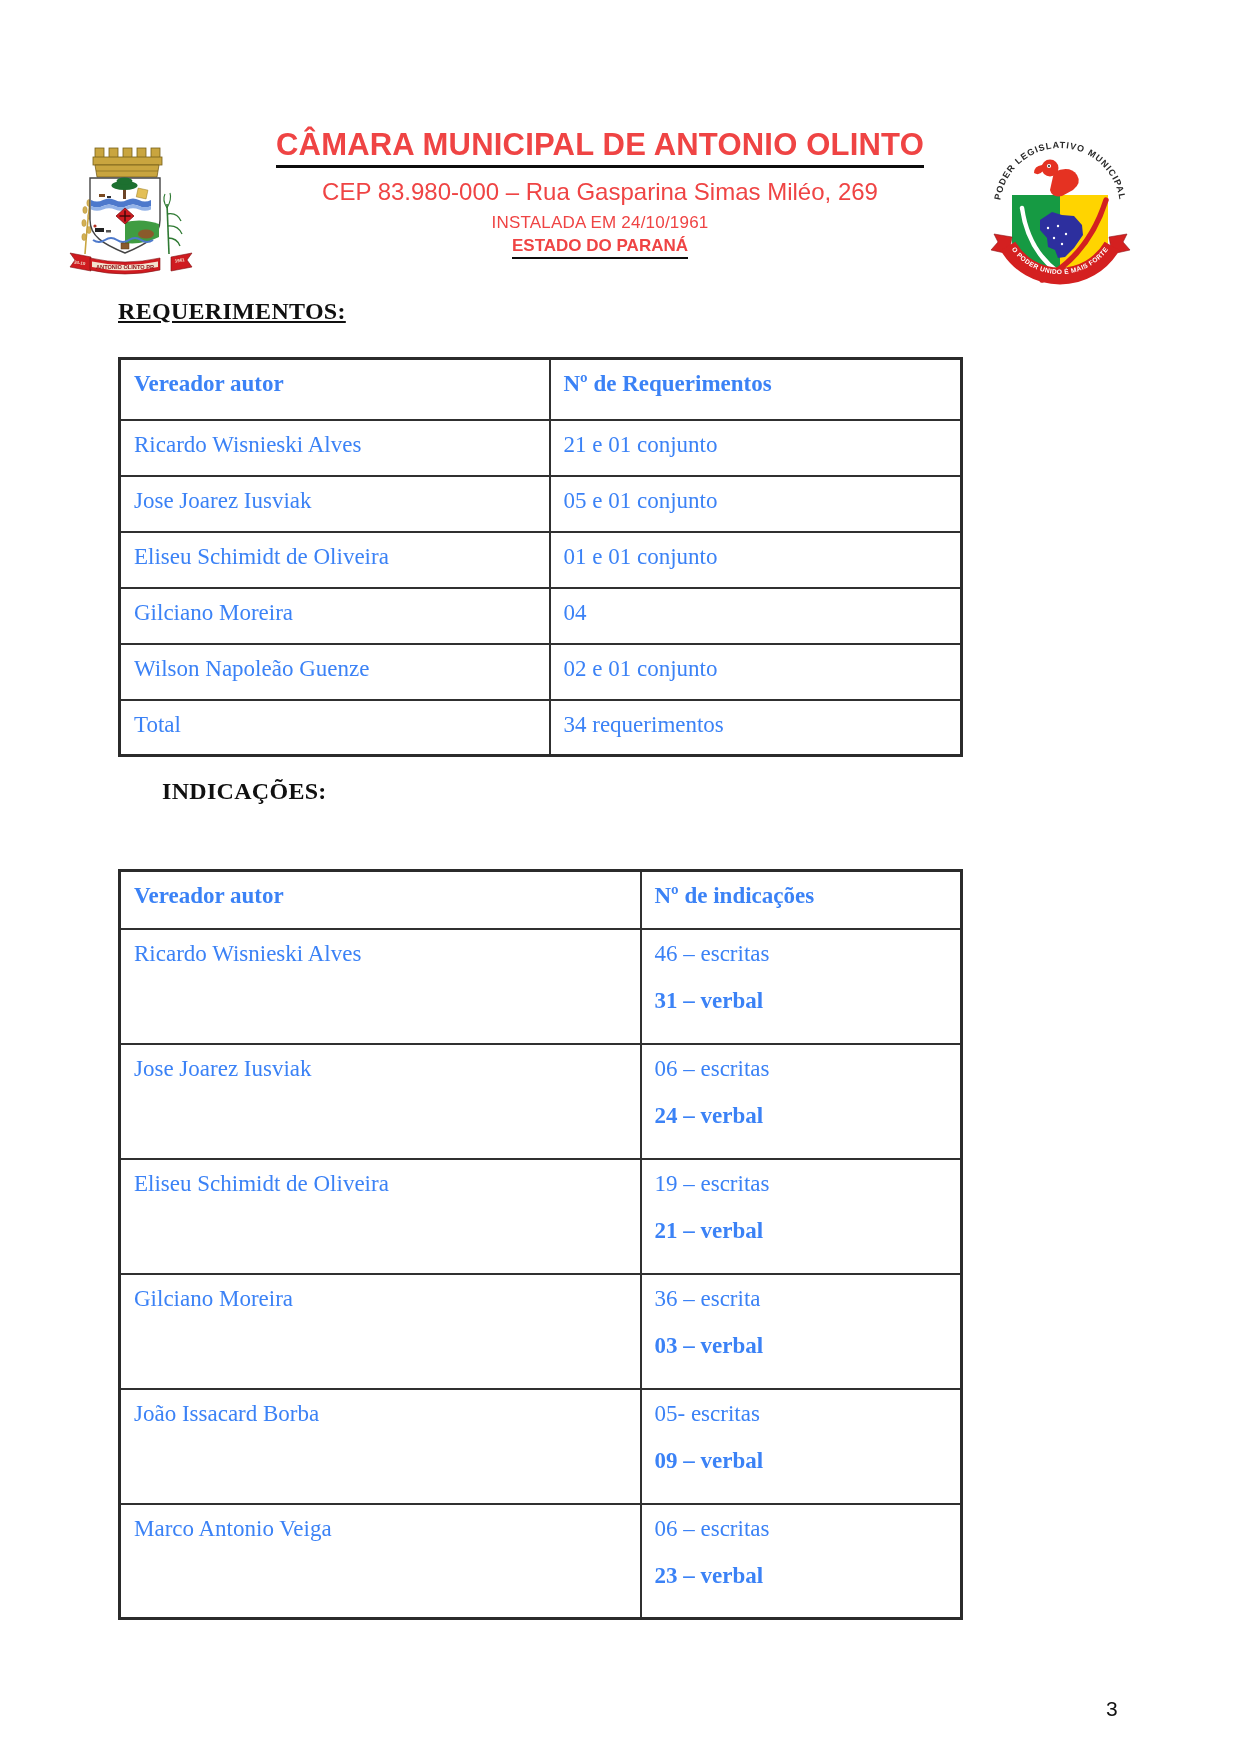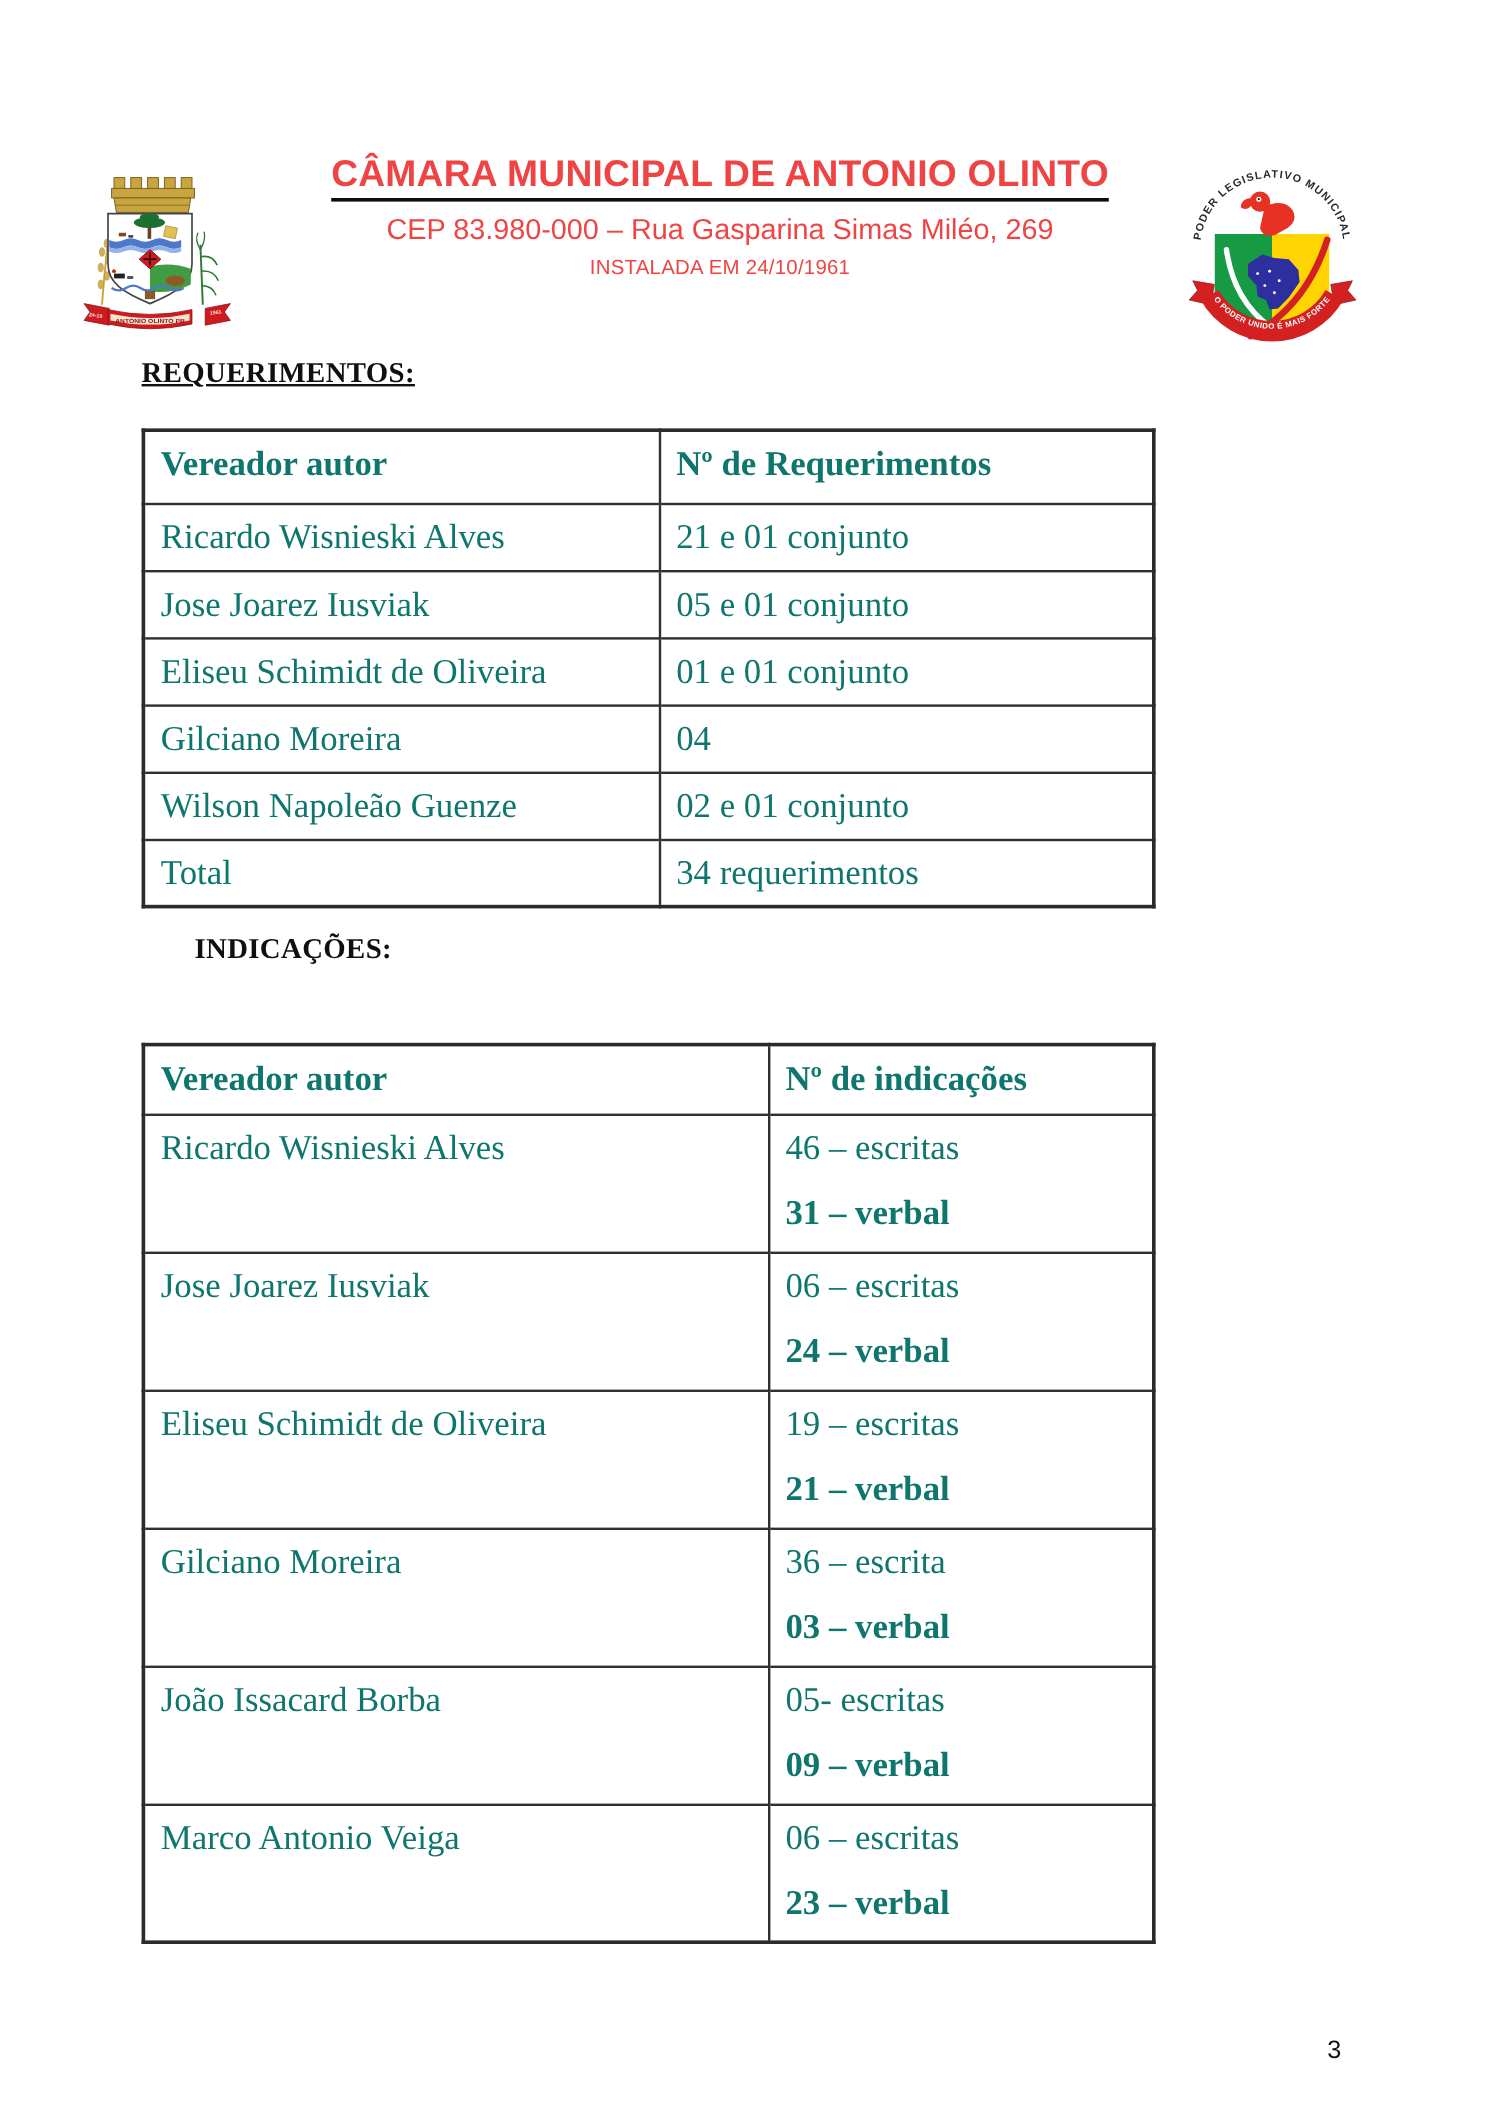--- a/index.html
+++ b/index.html
@@ -20,21 +20,21 @@
   .seal { position:absolute; left:988px; top:138px; }
   .svg-txt { font-family:"Liberation Sans", sans-serif; }
 
   
   .section-heading { position:absolute; left:118px; font-size:24px; font-weight:bold;
                      letter-spacing:0.3px; color:#101010; }
   #req-heading { top:298px;text-decoration:underline; }
   #ind-heading { top:778px;margin-left:44px; }
 
   table { position:absolute; left:118px; width:845px; border-collapse:collapse; table-layout:fixed;
-          font-size:29px; color:#0f766e; }
+          font-size:23px; color:#3b82f6; }
   #req-table { top:357px; }
   #ind-table { top:869px; }
   th, td { border:2px solid #303030; vertical-align:top; text-align:left;
            padding:11px 8px 0 13px; box-sizing:border-box; overflow:hidden; }
   table { border:3px solid #2b2b2b; }
   th { font-weight:bold; }
   #req-table col.c1 { width:430px; }
   #ind-table col.c1 { width:521px; }
   #req-table th { height:61px; }
   #req-table td { height:56px; }
@@ -115,20 +115,23 @@
       <text x="109" y="120.5" font-size="4.4" font-weight="bold" fill="#f2e3cf" transform="rotate(-8 109 120)">1961</text>
     </g>
   </svg>
 
   <div class="hdr-text">
     <div class="hdr-title">
       <span class="ul">CÂMARA MUNICIPAL DE ANTONIO OLINTO</span>
     </div>
     <div class="hdr-address">CEP 83.980-000 – Rua Gasparina Simas Miléo, 269</div>
     <div class="hdr-installed">INSTALADA EM 24/10/1961</div>
+    <div class="hdr-state">
+      <span class="ul">ESTADO DO PARANÁ</span>
+    </div>
   </div>
 
   <svg class="seal" width="145" height="150" viewBox="0 0 145 150">
     <defs>
       <path id="arcT" d="M12 70 A60 60 0 0 1 132 70"></path>
       <path id="arcBtxt" d="M20 106 A60 60 0 0 0 124 106"></path>
       <path id="arcBband" d="M20 108 A60 60 0 0 0 124 108"></path>
       <clipPath id="sealShield">
         <path d="M24 57 h96 v47 c0 18 -16 29 -48 40 c-32 -11 -48 -22 -48 -40 z"></path>
       </clipPath>

